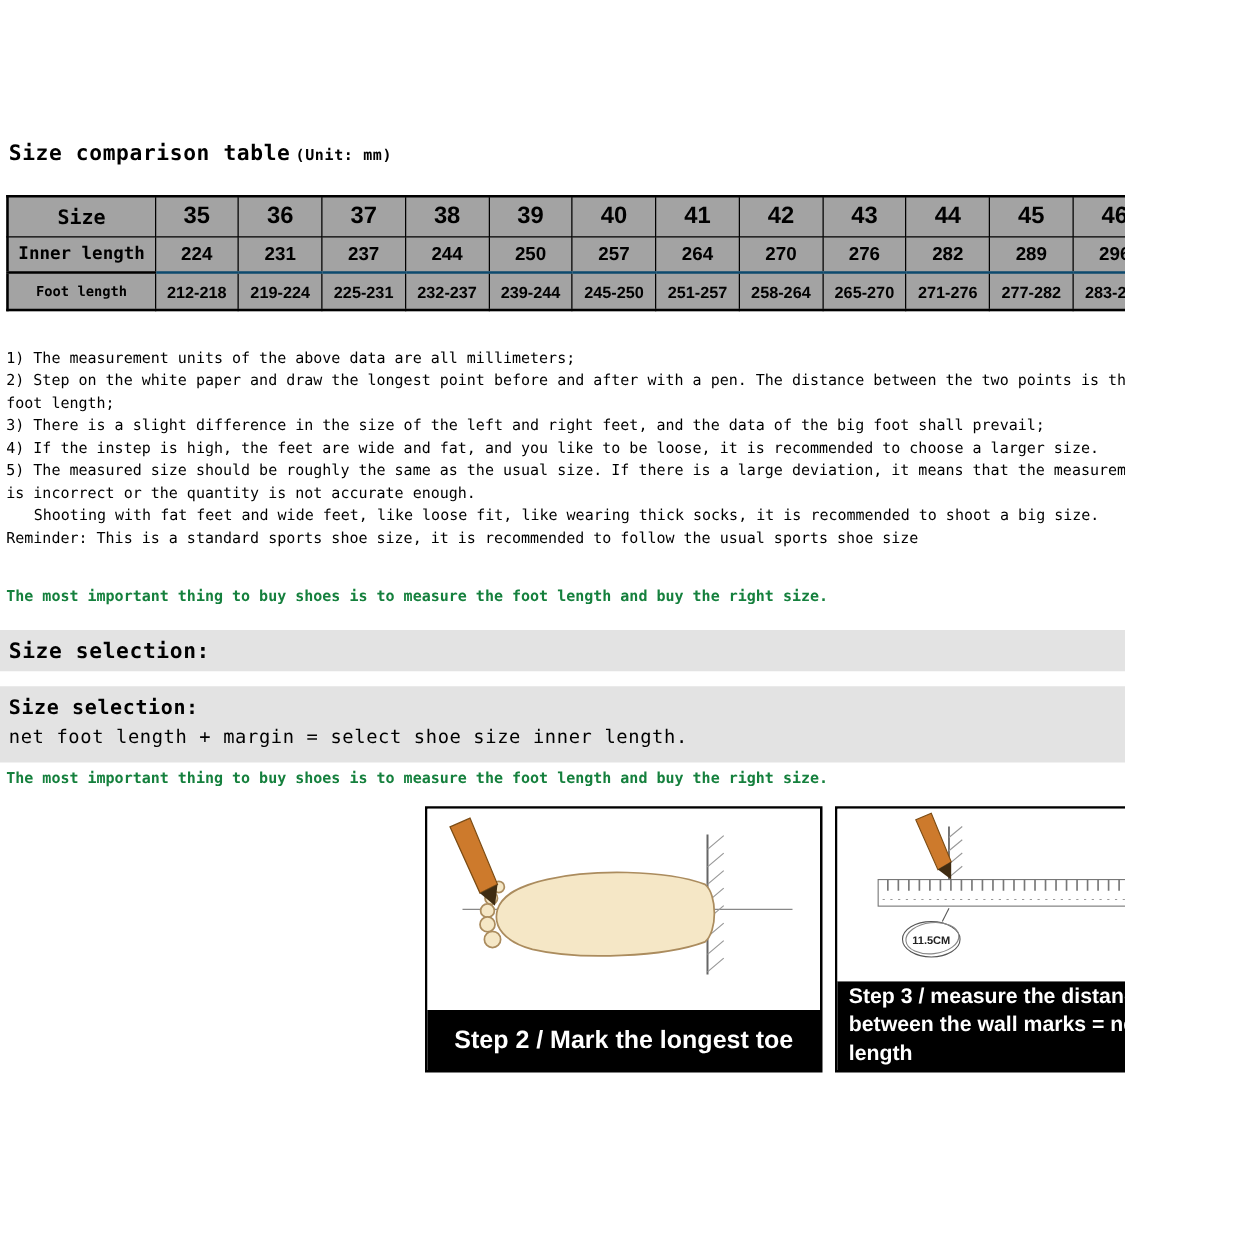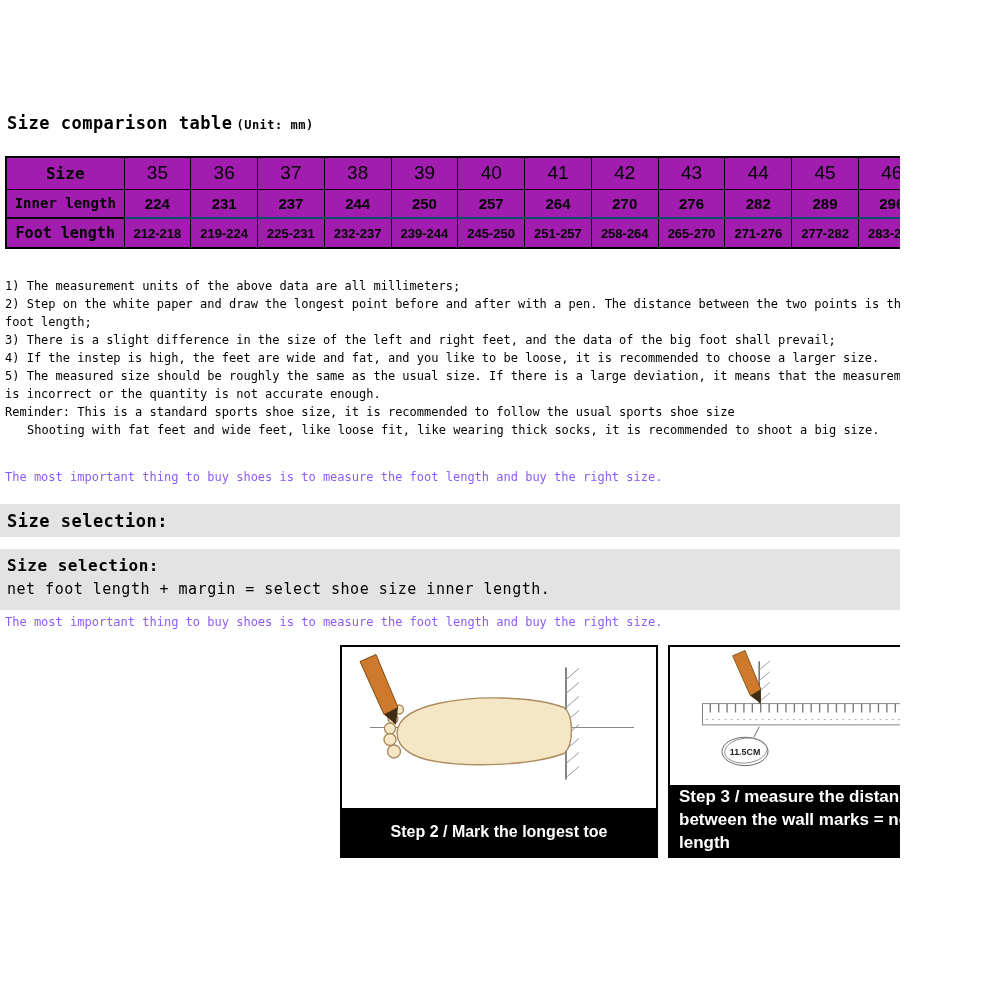--- a/index.html
+++ b/index.html
@@ -7,57 +7,57 @@
   #canvas {
     position:relative; width:900px; height:1000px; background:#fff;
     font-family:"DejaVu Sans Mono", monospace; color:#000; overflow:hidden;
   }
 
   
   .doc-title { position:absolute; left:7px; top:113px; font-weight:bold; font-size:17px; letter-spacing:0.5px; }
   .doc-title .unit { font-size:12px; font-weight:bold; margin-left:4px; }
 
   
-  .size-table { position:absolute; left:5px; top:156px; width:988px; border-collapse:collapse; table-layout:fixed; border:2px solid #000; background:#a21caf; }
+  .size-table { position:absolute; left:5px; top:156px; width:988px; border-collapse:collapse; table-layout:fixed; border:2px solid #000; background:#a3a3a3; }
   .size-table th, .size-table td { border:1px solid #000; text-align:center; vertical-align:middle; padding:0; overflow:hidden; white-space:nowrap; }
-  .size-table .row-size td { height:32px; font-family:"Liberation Sans", sans-serif; font-weight:normal; font-size:19px; }
+  .size-table .row-size td { height:32px; font-family:"Liberation Sans", sans-serif; font-weight:bold; font-size:19px; }
   .size-table .row-inner td { height:29px; font-family:"Liberation Sans", sans-serif; font-weight:bold; font-size:15px; }
   .size-table .row-foot td { height:30px; font-family:"Liberation Sans", sans-serif; font-weight:bold; font-size:13px; border-top:2px solid #0c4a6e; }
   .size-table th { font-family:"DejaVu Sans Mono", monospace; font-weight:bold; }
   .size-table .row-size th { font-size:16px; }
   .size-table .row-inner th { font-size:14px; }
-  .size-table .row-foot th { font-size:15px; border-top:2px solid #000; }
+  .size-table .row-foot th { font-size:11px; border-top:2px solid #000; }
 
   
   .notes { position:absolute; left:5px; top:277px; width:986px; font-size:12px; line-height:18px; color:#000000; }
   .notes .note-line { white-space:normal; }
   .notes .note-indent { padding-left:22px; }
 
-  .important-note { position:absolute; left:5px; font-size:12px; font-weight:normal; color:#8b5cf6; }
+  .important-note { position:absolute; left:5px; font-size:12px; font-weight:bold; color:#15803d; }
   .important-top { top:470px; }
   .important-bottom { top:615px; }
 
   
   .band1 { position:absolute; left:0; top:504px; width:1000px; height:33px; background:#e3e3e3; display:flex; align-items:center; padding-left:7px; }
   .band1 .band-label { font-weight:bold; font-size:17px; letter-spacing:0.5px; }
   .band2 { position:absolute; left:0; top:549px; width:1000px; height:61px; background:#e3e3e3; padding:7px 0 0 7px; }
   .band2 .band-heading { font-weight:bold; font-size:16px; letter-spacing:0.5px; }
   .band2 .band-formula { font-weight:normal; font-size:15px; margin-top:5px; letter-spacing:0.5px; }
 
   
   .steps { position:absolute; left:0; top:645px; width:1000px; height:215px; }
   .step-panel { position:absolute; top:0; height:213px; border:2px solid #000; background:#fff; display:flex; flex-direction:column; }
   .step1 { left:8px;  width:322px; }
   .step2 { left:340px; width:318px; }
   .step3 { left:668px; width:324px; }
   .illus { flex:1 1 auto; position:relative; background:#fff; overflow:hidden; }
   .illus svg { width:100%; height:100%; display:block; }
   .caption { background:#000; color:#fff; font-family:"Liberation Sans", sans-serif; font-weight:700; display:flex; align-items:center; padding:5px 9px; }
   .step1 .caption { min-height:54px; font-size:15.5px; line-height:1.32; }
-  .step2 .caption { min-height:48px; font-size:16px; justify-content:center; text-align:left; }
+  .step2 .caption { min-height:48px; font-size:20px; justify-content:center; text-align:left; }
   .step3 .caption { min-height:50px; font-size:17px; line-height:1.35; }
 
   .foot { fill:#f5e7c6; stroke:#ab8c5e; stroke-width:1.4; }
   .pen-body { fill:#cd7a2c; stroke:#7c4c14; stroke-width:1; }
   .pen-tip { fill:#3f2c12; }
   .wall { stroke:#666; stroke-width:1.6; fill:none; }
   .hatch { stroke:#999; stroke-width:1; fill:none; }
   .guide { stroke:#888; stroke-width:1; fill:none; }
 </style>
 </head>
@@ -137,22 +137,22 @@
     </tr>
   </tbody>
     </table>
 
   <div class="notes">
     <div class="note-line">1) The measurement units of the above data are all millimeters;</div>
     <div class="note-line">2) Step on the white paper and draw the longest point before and after with a pen. The distance between the two points is the correct foot length;</div>
     <div class="note-line">3) There is a slight difference in the size of the left and right feet, and the data of the big foot shall prevail;</div>
     <div class="note-line">4) If the instep is high, the feet are wide and fat, and you like to be loose, it is recommended to choose a larger size.</div>
     <div class="note-line">5) The measured size should be roughly the same as the usual size. If there is a large deviation, it means that the measurement method is incorrect or the quantity is not accurate enough.</div>
+    <div class="note-line note-indent">Shooting with fat feet and wide feet, like loose fit, like wearing thick socks, it is recommended to shoot a big size.</div>
     <div class="note-line">Reminder: This is a standard sports shoe size, it is recommended to follow the usual sports shoe size</div>
-    <div class="note-line note-indent">Shooting with fat feet and wide feet, like loose fit, like wearing thick socks, it is recommended to shoot a big size.</div>
   </div>
 
   <div class="important-note important-top">The most important thing to buy shoes is to measure the foot length and buy the right size.</div>
 
   <div class="band1">
     <span class="band-label">Size selection:</span>
   </div>
 
   <div class="band2">
     <div class="band-heading">Size selection:</div>

